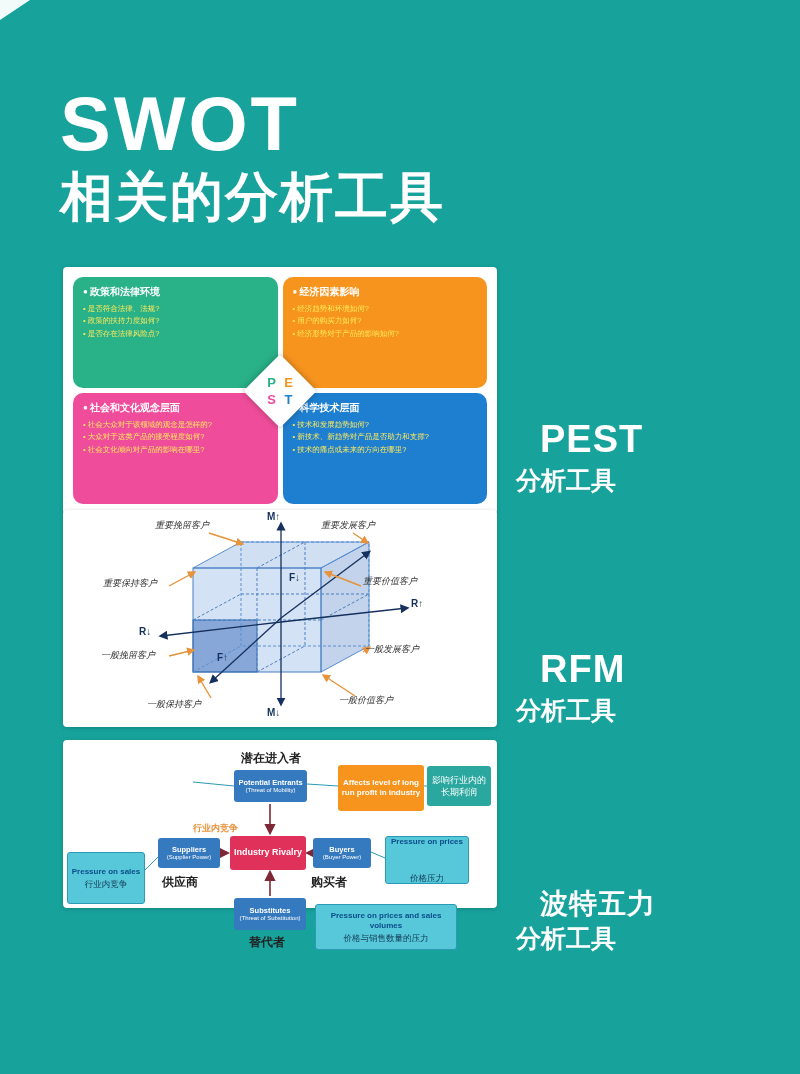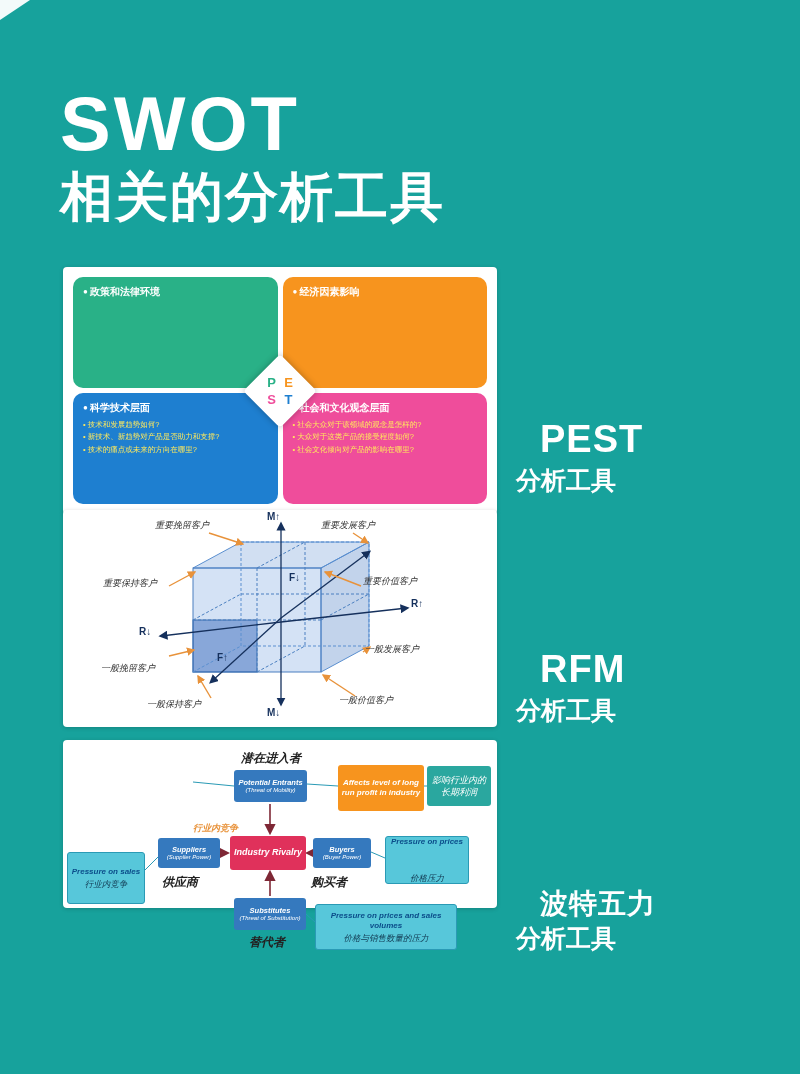--- a/index.html
+++ b/index.html
@@ -14,21 +14,21 @@
 
   .title1{ position:absolute; left:60px; top:86px; font-size:76px; font-weight:800;
     color:#fff; letter-spacing:3px; line-height:1; }
   .title2{ position:absolute; left:60px; top:170px; font-size:53px; font-weight:800;
     color:#fff; letter-spacing:2px; line-height:1; }
 
   .card{ position:absolute; left:63px; width:434px; background:var(--card,#fff);
     border-radius:4px; box-shadow:0 1px 4px rgba(0,0,0,.18); }
   .card.pest{ top:267px; height:247px; padding:10px; }
   .card.rfm{ top:510px; height:217px; }
-  .card.porter{ top:740px; height:168px;font-style:italic; }
+  .card.porter{ top:740px; height:168px; }
 
   .side{ position:absolute; left:516px; color:#fff; font-weight:800; line-height:1.15; }
   .side .big{ display:block; font-size:38px; letter-spacing:1px;margin-left:24px; }
   .side .big.cn{ font-size:28px; }
   .side .sub{ display:block; font-size:25px; margin-top:4px; }
   .side.s-pest{ top:418px; } .side.s-rfm{ top:648px; } .side.s-porter{ top:888px; }
 
   
   .pest-grid{ display:grid; grid-template-columns:1fr 1fr; grid-template-rows:1fr 1fr;
     gap:5px; height:100%; position:relative; }
@@ -54,21 +54,21 @@
   
   .rfm-stage{ position:relative; width:100%; height:100%; }
   .rfm-stage svg{ position:absolute; inset:0; }
   .ax{ position:absolute; font-size:10px; font-weight:800; color:#15305c; }
   .ax.m-up{ left:204px; top:1px; } .ax.m-down{ left:204px; top:197px; }
   .ax.r-left{ left:76px; top:116px; } .ax.r-right{ left:348px; top:88px; }
   .ax.f-front{ left:154px; top:142px; } .ax.f-back{ left:226px; top:62px; }
   .rlab{ position:absolute; font-size:9px; color:#333; white-space:nowrap;font-style:italic; }
   .rl0{ left:92px; top:9px; }  .rl1{ left:258px; top:9px; }
   .rl2{ left:40px; top:67px; } .rl3{ left:300px; top:65px; }
-  .rl4{ left:38px; top:152px;text-align:right; }.rl5{ left:302px; top:133px; }
+  .rl4{ left:38px; top:139px;text-align:right; }.rl5{ left:302px; top:133px; }
   .rl6{ left:84px; top:188px; }.rl7{ left:276px; top:184px; }
 
   
   .porter-stage{ position:relative; width:100%; height:100%; }
   .porter-stage svg{ position:absolute; inset:0; }
   .p-box{ position:absolute; text-align:center; border-radius:3px; }
   .blue-box{ background:var(--porter-blue,#3579BE); color:#fff; padding:4px 2px;
     display:flex; flex-direction:column; justify-content:center; }
   .blue-box .en{ font-size:7.5px; font-weight:700; line-height:1.2; }
   .blue-box .subt{ font-size:6px; line-height:1.2; }
@@ -110,38 +110,48 @@
 
 <div class="corner-wedge"></div>
 
 <h1 class="title1">SWOT</h1>
 <h2 class="title2">相关的分析工具</h2>
 
 <section class="card pest">
   <div class="pest-grid">
     <div class="quad q0">
       <div class="qtitle">政策和法律环境</div>
+      <ul>
+        <li>是否符合法律、法规?</li>
+        <li>政策的扶持力度如何?</li>
+        <li>是否存在法律风险点?</li>
+      </ul>
     </div>
     <div class="quad q1">
       <div class="qtitle">经济因素影响</div>
+      <ul>
+        <li>经济趋势和环境如何?</li>
+        <li>用户的购买力如何?</li>
+        <li>经济形势对于产品的影响如何?</li>
+      </ul>
+    </div>
+    <div class="quad q2">
+      <div class="qtitle">社会和文化观念层面</div>
+      <ul>
+        <li>社会大众对于该领域的观念是怎样的?</li>
+        <li>大众对于这类产品的接受程度如何?</li>
+        <li>社会文化倾向对产品的影响在哪里?</li>
+      </ul>
     </div>
     <div class="quad q3">
       <div class="qtitle">科学技术层面</div>
       <ul>
         <li>技术和发展趋势如何?</li>
         <li>新技术、新趋势对产品是否助力和支撑?</li>
         <li>技术的痛点或未来的方向在哪里?</li>
-      </ul>
-    </div>
-    <div class="quad q2">
-      <div class="qtitle">社会和文化观念层面</div>
-      <ul>
-        <li>社会大众对于该领域的观念是怎样的?</li>
-        <li>大众对于这类产品的接受程度如何?</li>
-        <li>社会文化倾向对产品的影响在哪里?</li>
       </ul>
     </div>
     <div class="pest-diamond"></div>
     <div class="pest-letters">
       <span class="lp">P</span>
       <span class="le">E</span>
       <span class="ls">S</span>
       <span class="lt">T</span>
     </div>
   </div>

